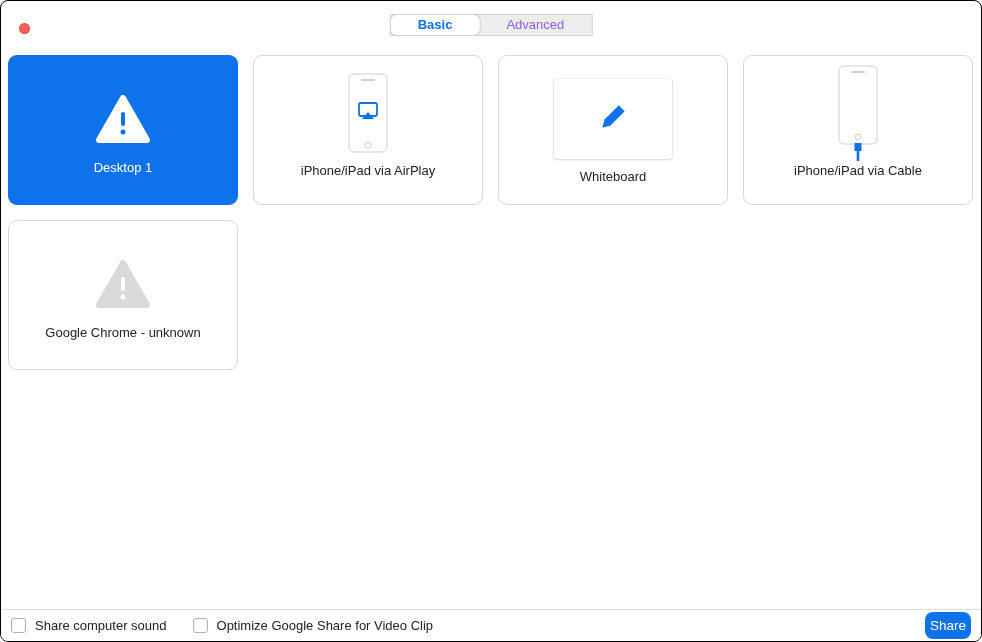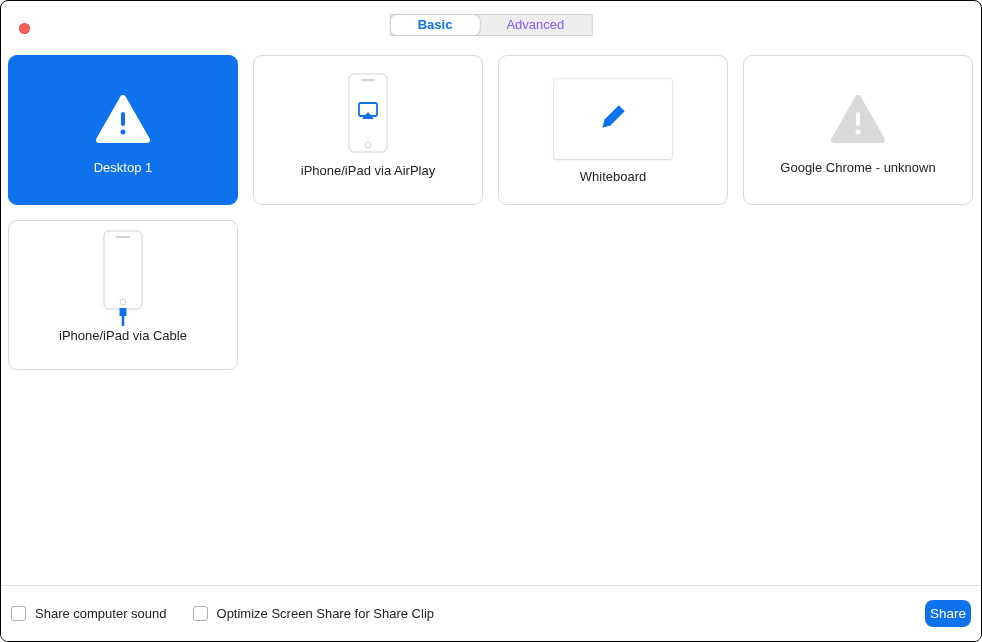--- a/index.html
+++ b/index.html
@@ -120,21 +120,21 @@
       position: relative;
       display:flex;
       align-items:center;
       justify-content:center;
     }
     .bottom-bar {
       position: absolute;
       bottom: 0;
       left: 0;
       right: 0;
-      height: 56px;
+      height: 32px;
       border-top: 1px solid #e1e1e1;
       display: flex;
       align-items: center;
       padding: 0 10px;
       background: #fff;
     }
     .checkbox-wrap {
       display: flex;
       align-items: center;
       margin-right: 26px;
@@ -208,50 +208,50 @@
         <svg width="28" height="28" viewBox="0 0 24 24">
           <path d="M3 21 L5 14 L17 2 L22 7 L10 19 L3 21 Z" fill="#0e72ed"></path>
           <path d="M3 21 L5 14 L10 19 Z" fill="#0e72ed"></path>
         </svg>
       </span>
     </div>
     <div class="card-label">Whiteboard</div>
   </div>
 
   <div class="card">
-    <div class="icon-holder">
-      <svg width="54" height="50" viewBox="0 0 54 50">
-        <path d="M27 3 L51 45 L3 45 Z" fill="#d9d9d9" stroke="#d9d9d9" stroke-linejoin="round" stroke-width="6"></path>
-        <rect x="25" y="17" width="4" height="14" rx="2" fill="#fff"></rect>
-        <circle cx="27" cy="37" r="2.5" fill="#fff"></circle>
-      </svg>
-    </div>
-    <div class="card-label">Google Chrome - unknown</div>
-  </div>
-
-  <div class="card">
     <div class="phone-thumb">
       <svg width="40" height="96" viewBox="0 0 40 96">
         <rect x="1" y="1" width="38" height="78" rx="5" fill="#fff" stroke="#d0d0d0" stroke-width="1"></rect>
         <rect x="13" y="6" width="14" height="2" rx="1" fill="#d0d0d0"></rect>
         <circle cx="20" cy="72" r="3" fill="none" stroke="#d0d0d0" stroke-width="1"></circle>
         <g>
           <rect x="16.5" y="78" width="7" height="8" fill="#0e72ed"></rect>
           <rect x="18.7" y="86" width="2.6" height="10" fill="#0e72ed"></rect>
         </g>
       </svg>
     </div>
     <div class="card-label">iPhone/iPad via Cable</div>
   </div>
 
+  <div class="card">
+    <div class="icon-holder">
+      <svg width="54" height="50" viewBox="0 0 54 50">
+        <path d="M27 3 L51 45 L3 45 Z" fill="#d9d9d9" stroke="#d9d9d9" stroke-linejoin="round" stroke-width="6"></path>
+        <rect x="25" y="17" width="4" height="14" rx="2" fill="#fff"></rect>
+        <circle cx="27" cy="37" r="2.5" fill="#fff"></circle>
+      </svg>
+    </div>
+    <div class="card-label">Google Chrome - unknown</div>
+  </div>
+
 </div>
 
 <div class="bottom-bar">
   <div class="checkbox-wrap">
     <div class="checkbox"></div>
     <span class="checkbox-label">Share computer sound</span>
   </div>
   <div class="checkbox-wrap">
     <div class="checkbox"></div>
-    <span class="checkbox-label">Optimize Screen Share for Share Clip</span>
+    <span class="checkbox-label">Optimize Google Share for Video Clip</span>
   </div>
   <button class="share-btn">Share</button>
 </div>
 
 </body></html>

